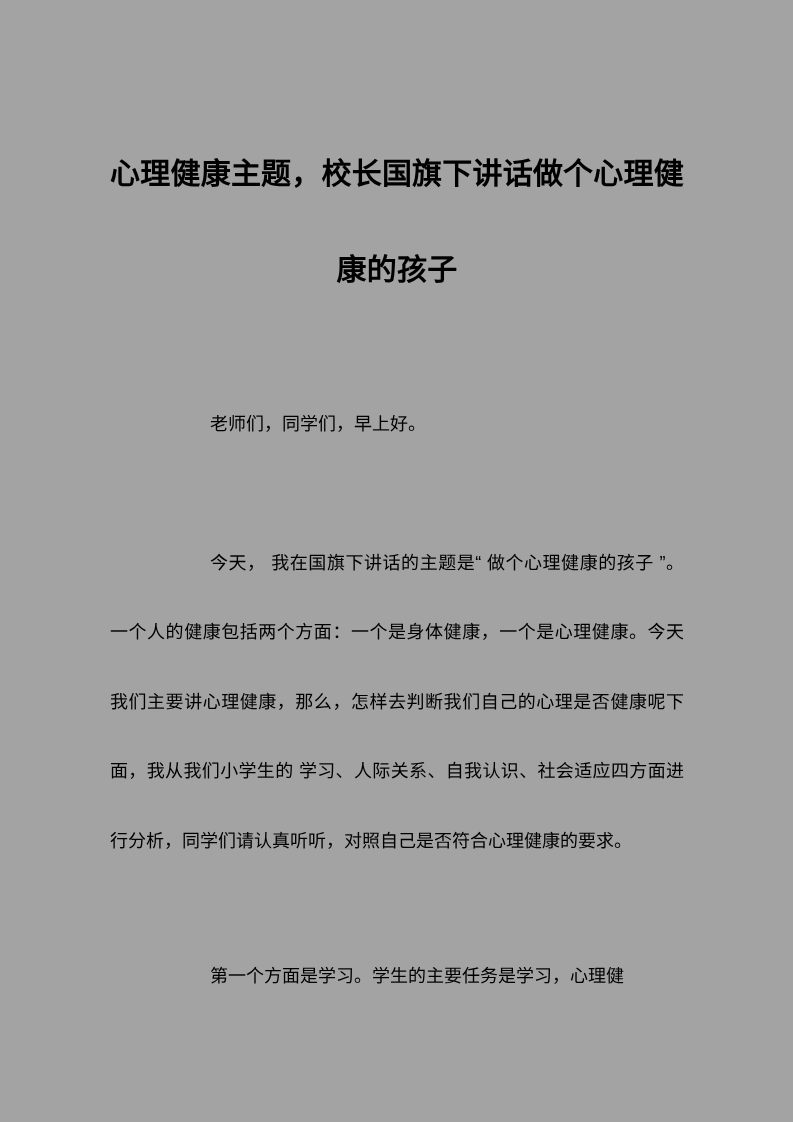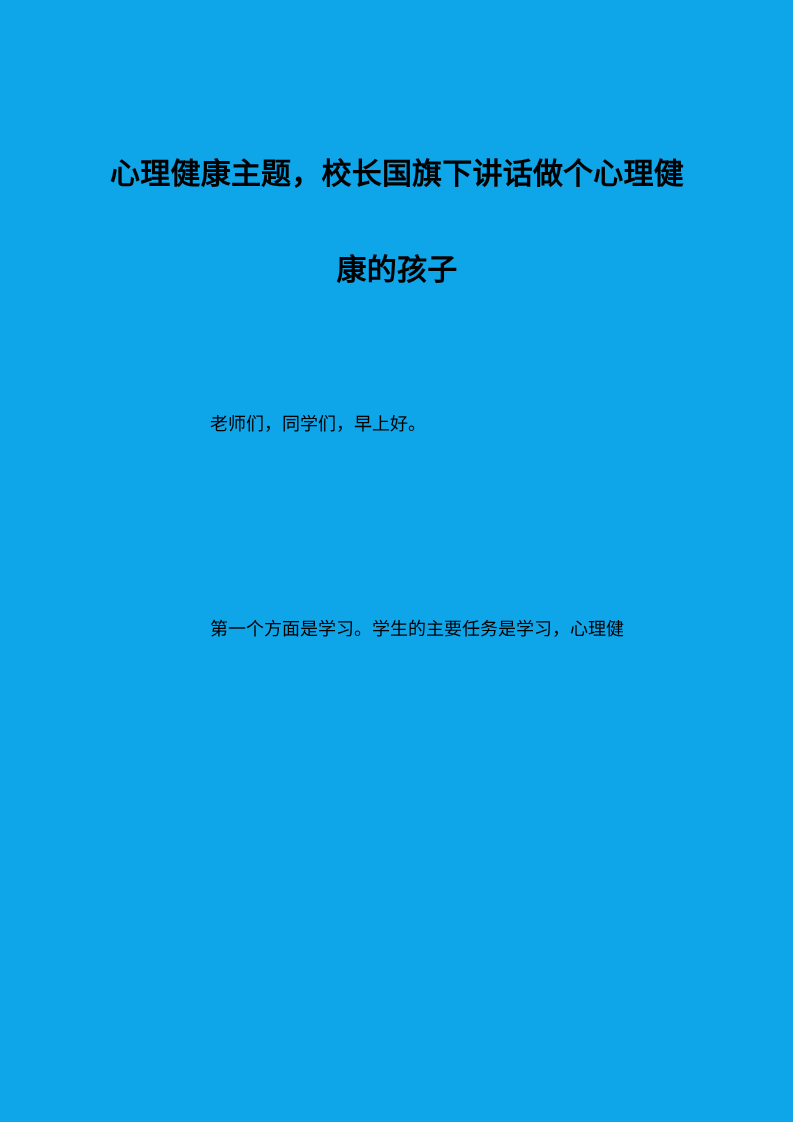--- a/index.html
+++ b/index.html
@@ -7,21 +7,21 @@
     margin: 0;
     padding: 0;
     background: #ffffff;
   }
 
   .page {
     position: relative;
     width: 793px;
     height: 1122px;
     margin: 0 auto;
-    background: #0ea5e9;
+    background: #a3a3a3;
     overflow: hidden;
     box-sizing: border-box;
     font-family: "Liberation Sans", "DejaVu Sans", sans-serif;
     color: #000000;
     -webkit-font-smoothing: antialiased;
   }
 
   .content {
     position: absolute;
     left: 110px;
@@ -79,20 +79,21 @@
   <div class="content">
 
     <h1 class="doc-title">心理健康主题，校长国旗下讲话做个心理健康的孩子</h1>
 
     <div class="body-block">
 
       <p class="para">老师们，同学们，早上好。</p>
 
       <div class="gap-small"></div>
 
+      <p class="para">今天， 我在国旗下讲话的主题是“ 做个心理健康的孩子 ”。一个人的健康包括两个方面：一个是身体健康，一个是心理健康。今天我们主要讲心理健康，那么，怎样去判断我们自己的心理是否健康呢下面，我从我们小学生的 学习、人际关系、自我认识、社会适应四方面进行分析，同学们请认真听听，对照自己是否符合心理健康的要求。</p>
 
       <div class="gap-tiny"></div>
 
       <p class="para">第一个方面是学习。学生的主要任务是学习，心理健</p>
 
     </div>
 
   </div>
 
 </div>

